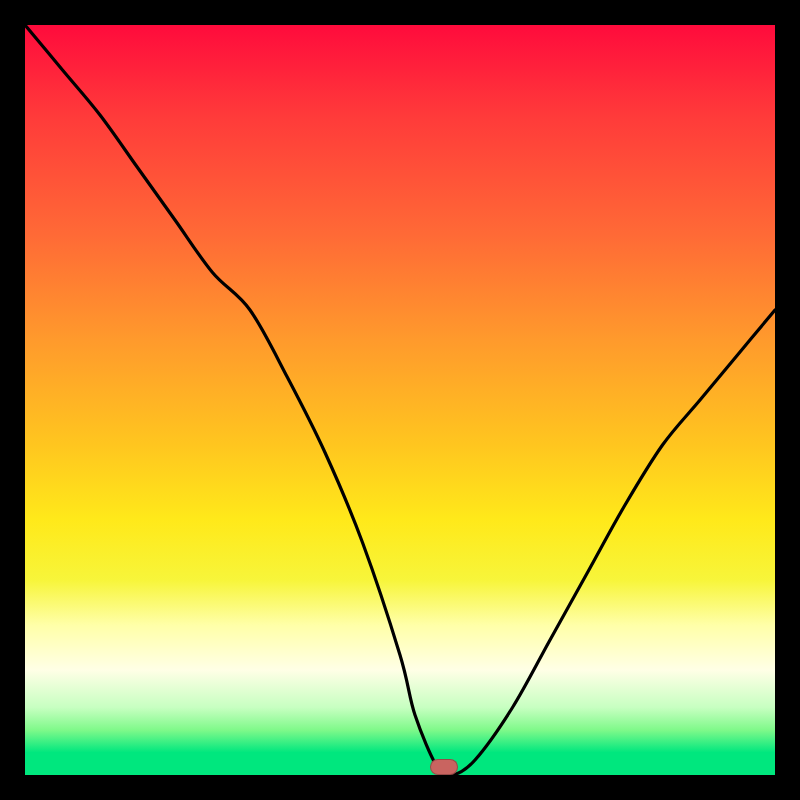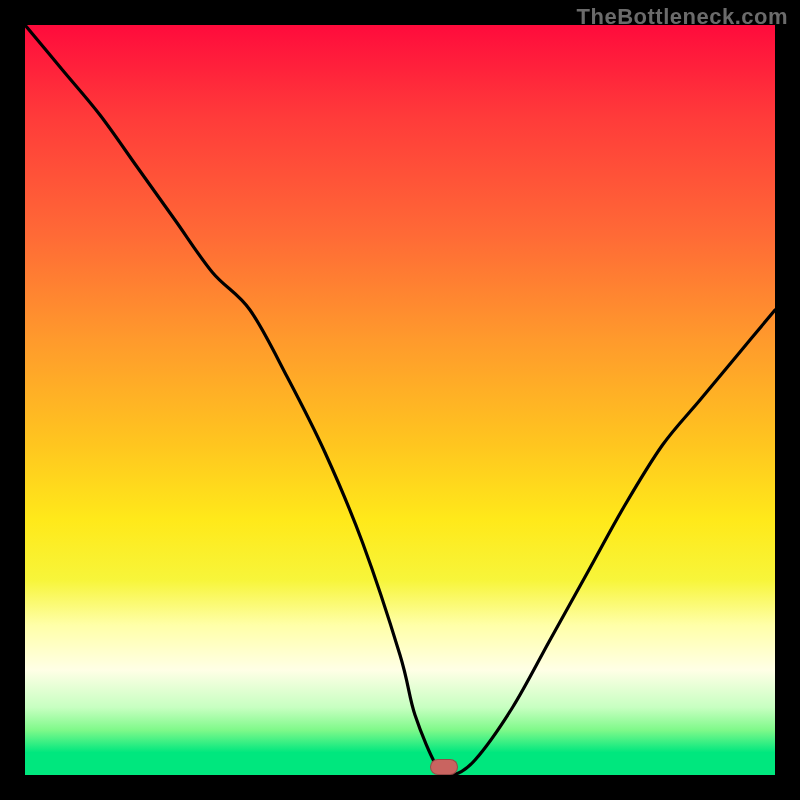--- a/index.html
+++ b/index.html
@@ -63,21 +63,20 @@
     height: 16px;
     border-radius: 8px;
     background: #c96460;
     box-shadow: inset 0 0 0 1px rgba(0,0,0,0.25);
   }
 </style>
 </head>
 <body>
 
 <div class="stage">
-  <div class="watermark">TheBottleneck.com</div>
 
   <div class="plot-area">
 
     <svg class="curve" viewBox="0 0 750 750" preserveAspectRatio="none">
       <path d="M 0.00 0.00 C 6.25 7.50, 25.00 30.00, 37.50 45.00 C 50.00 60.00, 62.50 73.75, 75.00 90.00 C 87.50 106.25, 100.00 125.00, 112.50 142.50 C 125.00 160.00, 137.50 177.50, 150.00 195.00 C 162.50 212.50, 175.00 232.50, 187.50 247.50 C 200.00 262.50, 212.50 267.50, 225.00 285.00 C 237.50 302.50, 250.00 328.75, 262.50 352.50 C 275.00 376.25, 287.50 400.00, 300.00 427.50 C 312.50 455.00, 325.00 483.75, 337.50 517.50 C 350.00 551.25, 366.25 601.25, 375.00 630.00 C 383.75 658.75, 383.75 671.25, 390.00 690.00 C 396.25 708.75, 406.25 732.50, 412.50 742.50 C 418.75 752.50, 421.25 751.25, 427.50 750.00 C 433.75 748.75, 440.00 746.25, 450.00 735.00 C 460.00 723.75, 475.00 702.50, 487.50 682.50 C 500.00 662.50, 512.50 637.50, 525.00 615.00 C 537.50 592.50, 550.00 570.00, 562.50 547.50 C 575.00 525.00, 587.50 501.25, 600.00 480.00 C 612.50 458.75, 625.00 437.50, 637.50 420.00 C 650.00 402.50, 662.50 390.00, 675.00 375.00 C 687.50 360.00, 700.00 345.00, 712.50 330.00 C 725.00 315.00, 743.75 292.50, 750.00 285.00" fill="none" stroke="#000" stroke-width="3.2" stroke-linecap="round" stroke-linejoin="round"></path>
     </svg>
 
     <div class="marker" style="left: 405px; top: 734px;"></div>
   </div>
 </div>

